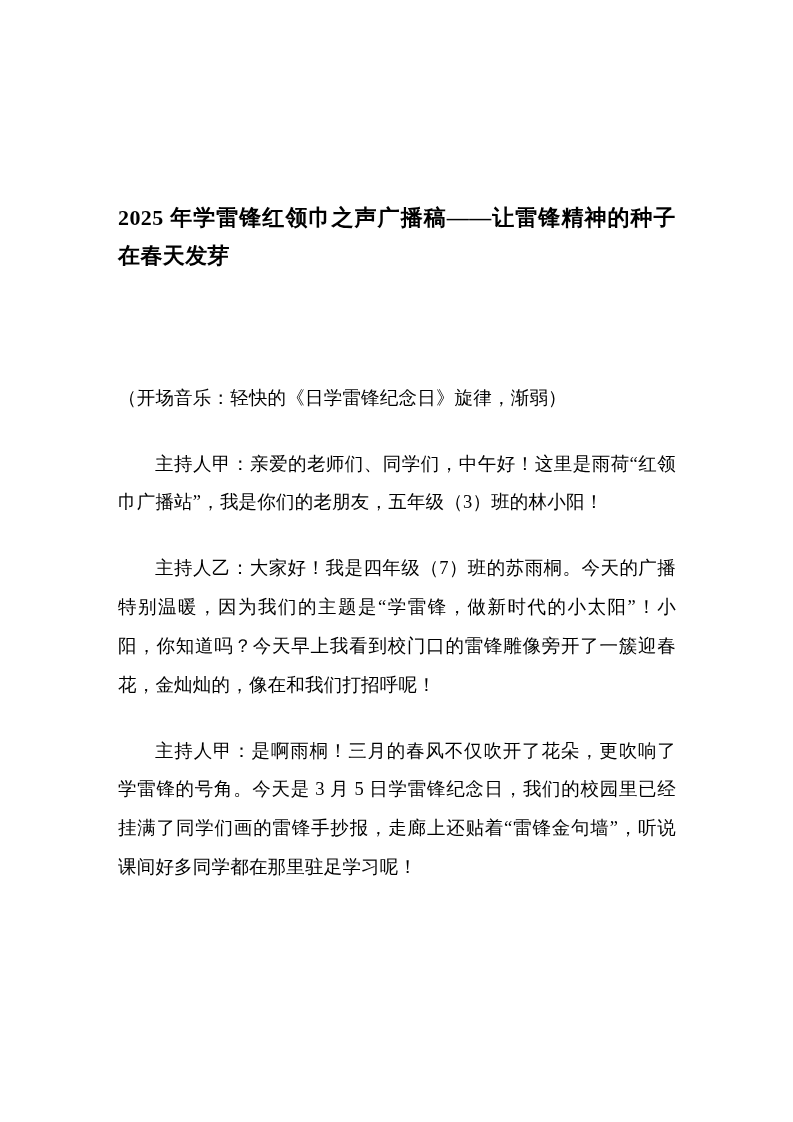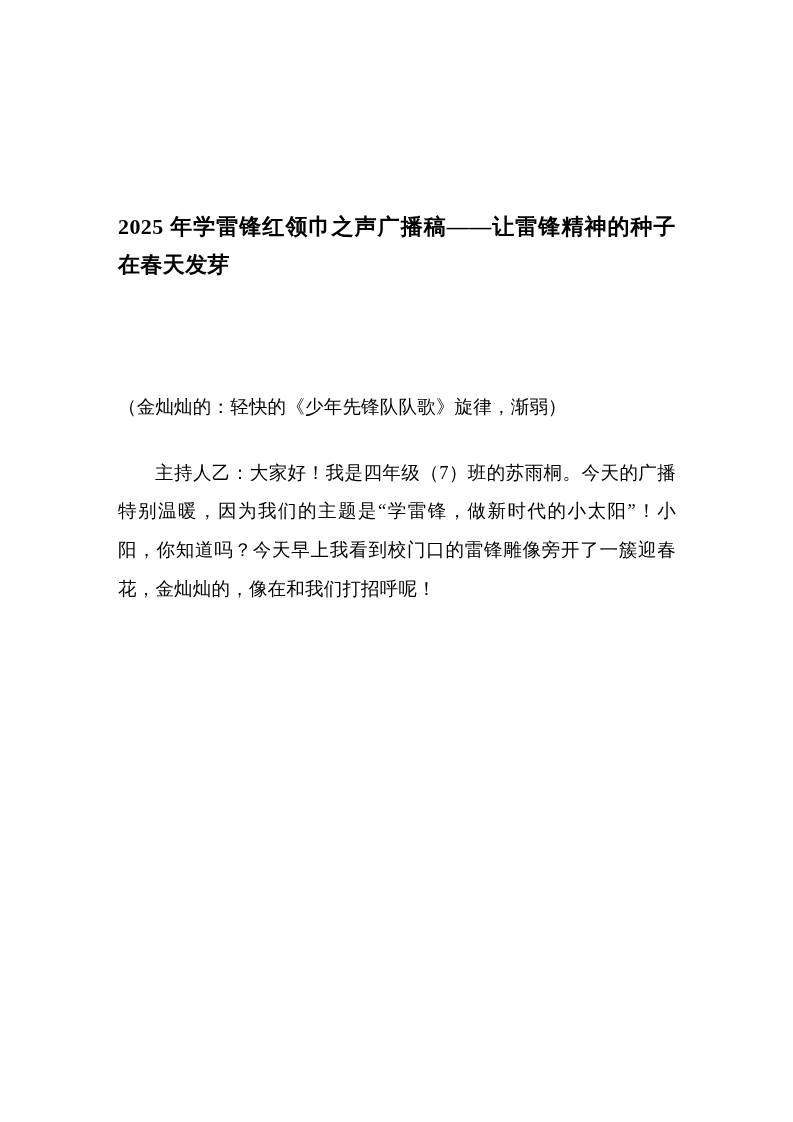--- a/index.html
+++ b/index.html
@@ -18,21 +18,21 @@
     width: 793px;
     height: 1122px;
     box-sizing: border-box;
     padding: 0;
     position: relative;
     background: #ffffff;
   }
   .content {
     position: absolute;
     left: 118px;
-    top: 208px;
+    top: 199px;
     width: 558px;
   }
   .doc-title {
     font-size: 22px;
     font-weight: bold;
     line-height: 1.72;
     letter-spacing: 0.4px;
     margin: 0 0 0 0;
     text-align: justify;
     font-family: "Liberation Serif", "DejaVu Serif", serif;
@@ -57,18 +57,20 @@
 </style>
 </head>
 <body>
 
 <div class="page">
   <div class="content">
 
     <h1 class="doc-title">2025 年学雷锋红领巾之声广播稿——让雷锋精神的种子在春天发芽</h1>
 
     <div class="body-block">
-      <p class="para">（金灿灿的：轻快的《少年先锋队队歌》旋律，渐弱）</p>
+      <p class="para">（开场音乐：轻快的《日学雷锋纪念日》旋律，渐弱）</p>
+      <p class="para indent">主持人甲：亲爱的老师们、同学们，中午好！这里是雨荷“红领巾广播站”，我是你们的老朋友，五年级（3）班的林小阳！</p>
       <p class="para indent">主持人乙：大家好！我是四年级（7）班的苏雨桐。今天的广播特别温暖，因为我们的主题是“学雷锋，做新时代的小太阳”！小阳，你知道吗？今天早上我看到校门口的雷锋雕像旁开了一簇迎春花，金灿灿的，像在和我们打招呼呢！</p>
+      <p class="para indent">主持人甲：是啊雨桐！三月的春风不仅吹开了花朵，更吹响了学雷锋的号角。今天是 3 月 5 日学雷锋纪念日，我们的校园里已经挂满了同学们画的雷锋手抄报，走廊上还贴着“雷锋金句墙”，听说课间好多同学都在那里驻足学习呢！</p>
     </div>
 
   </div>
 </div>
 
 </body></html>

